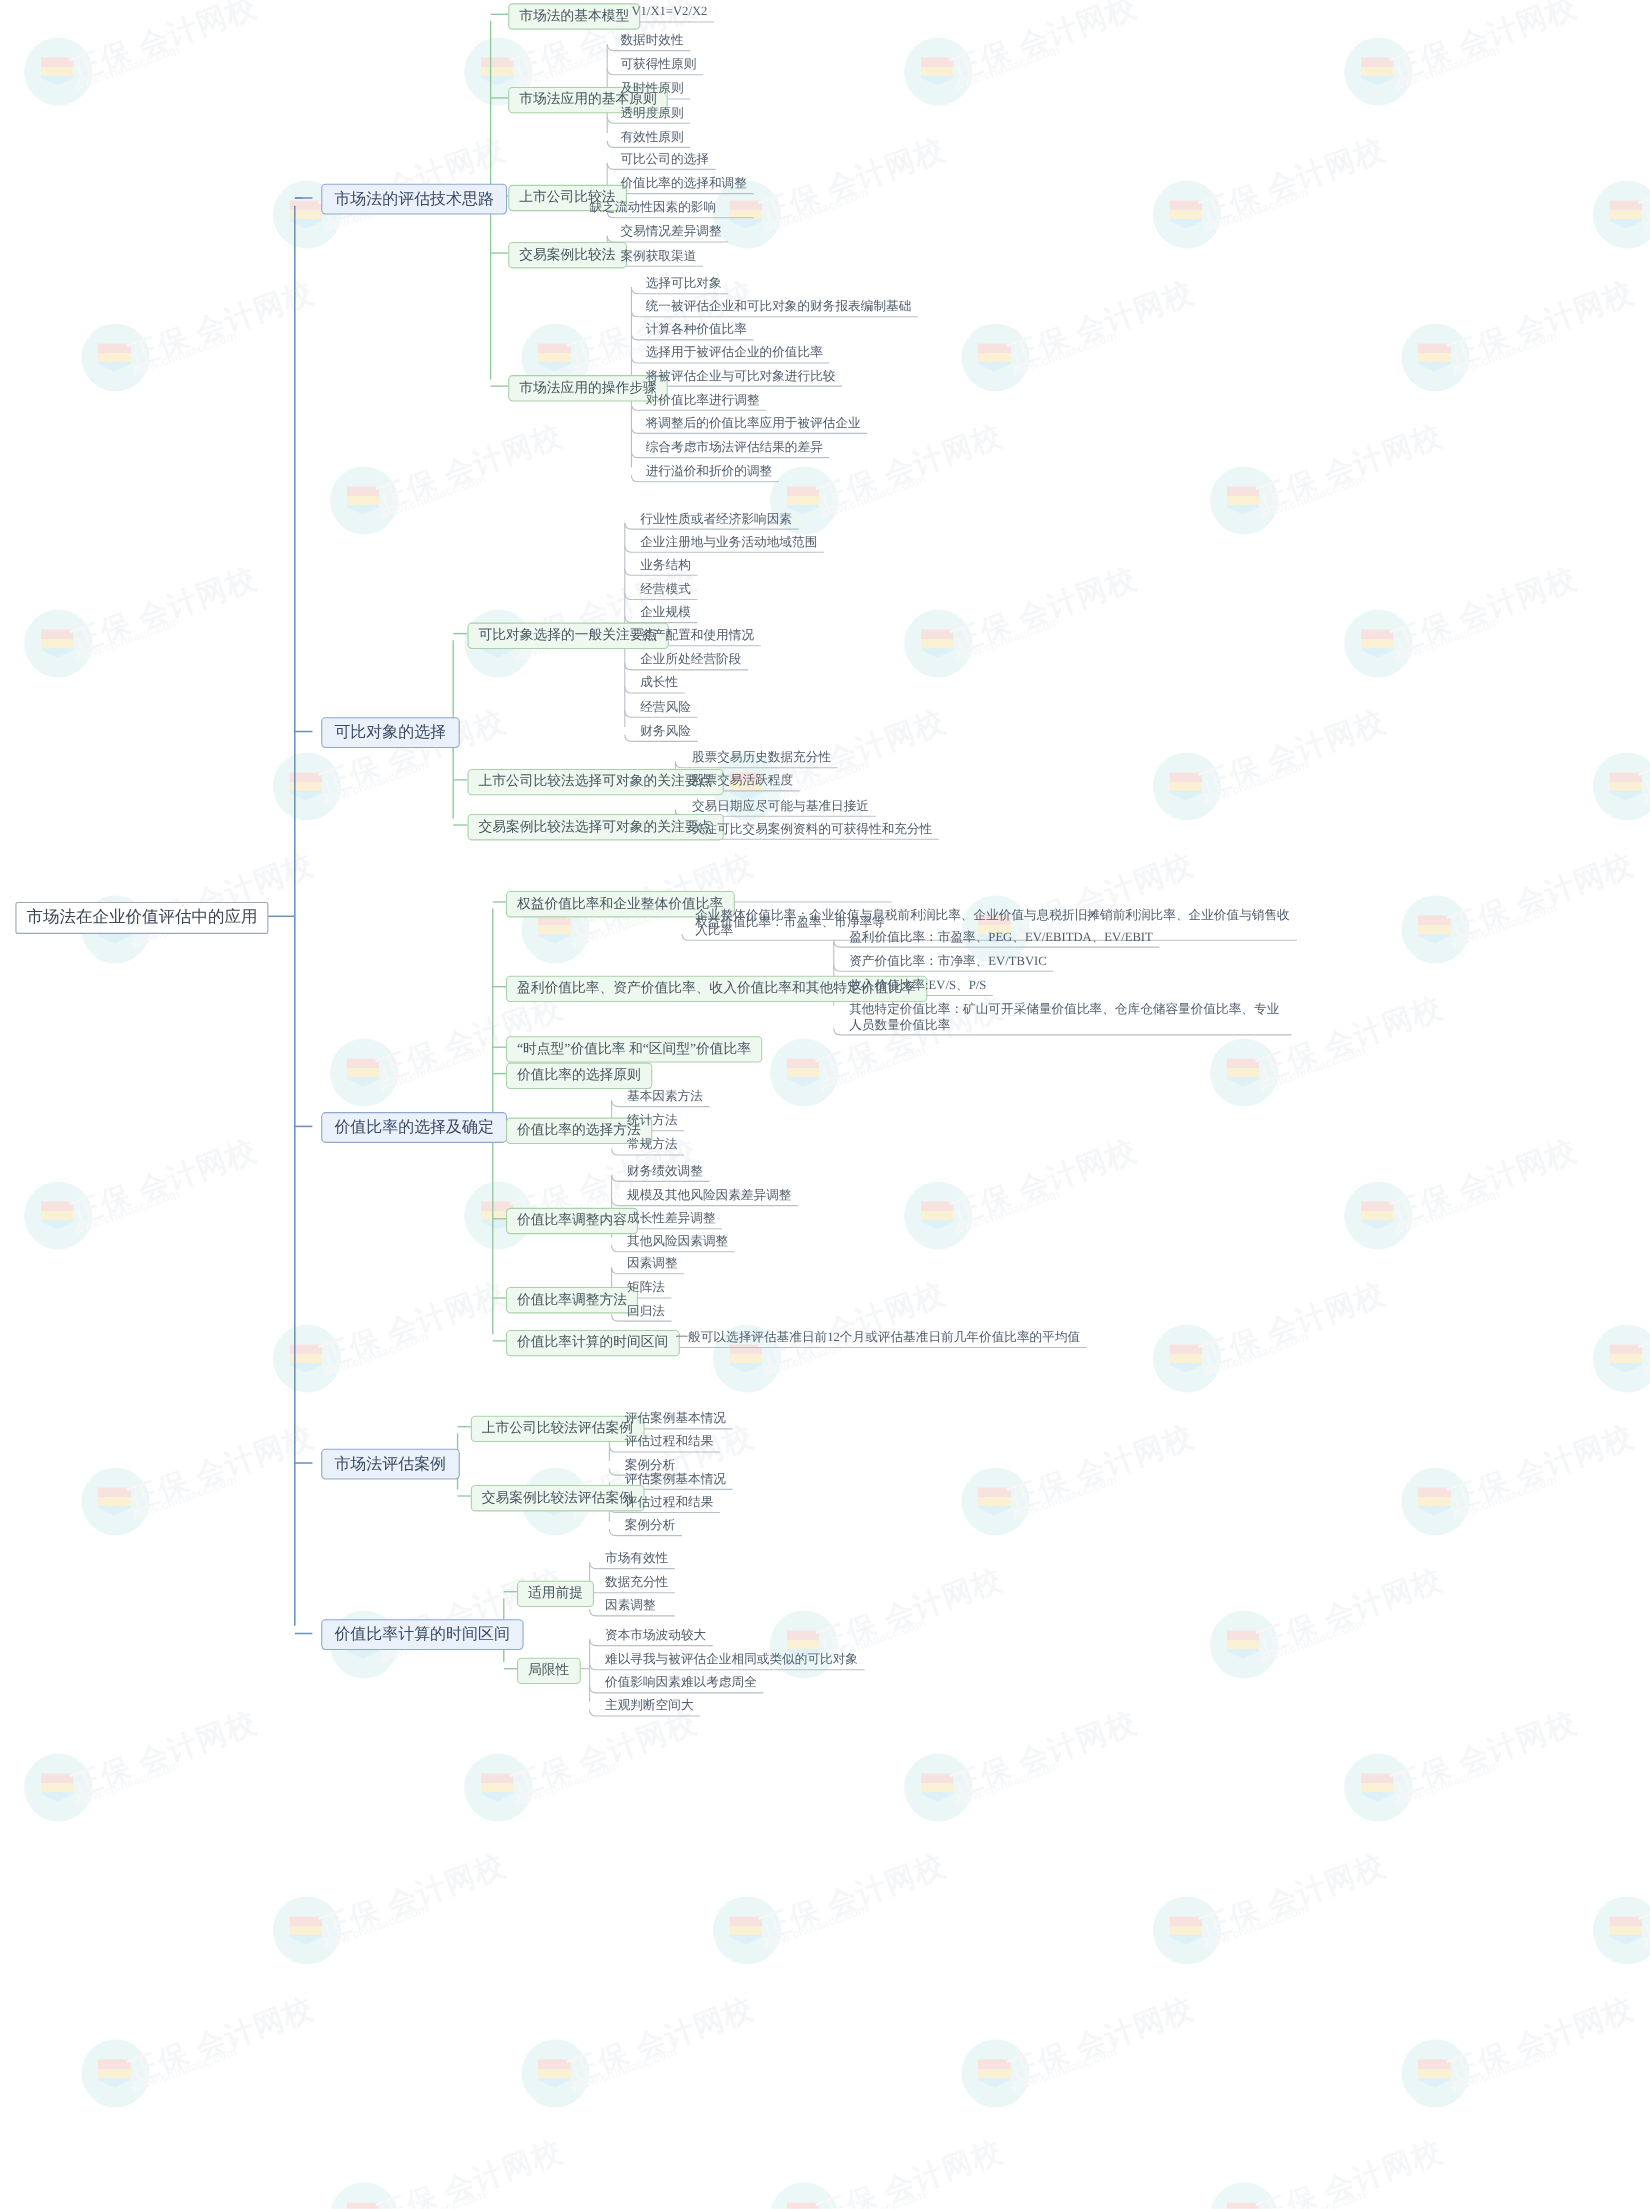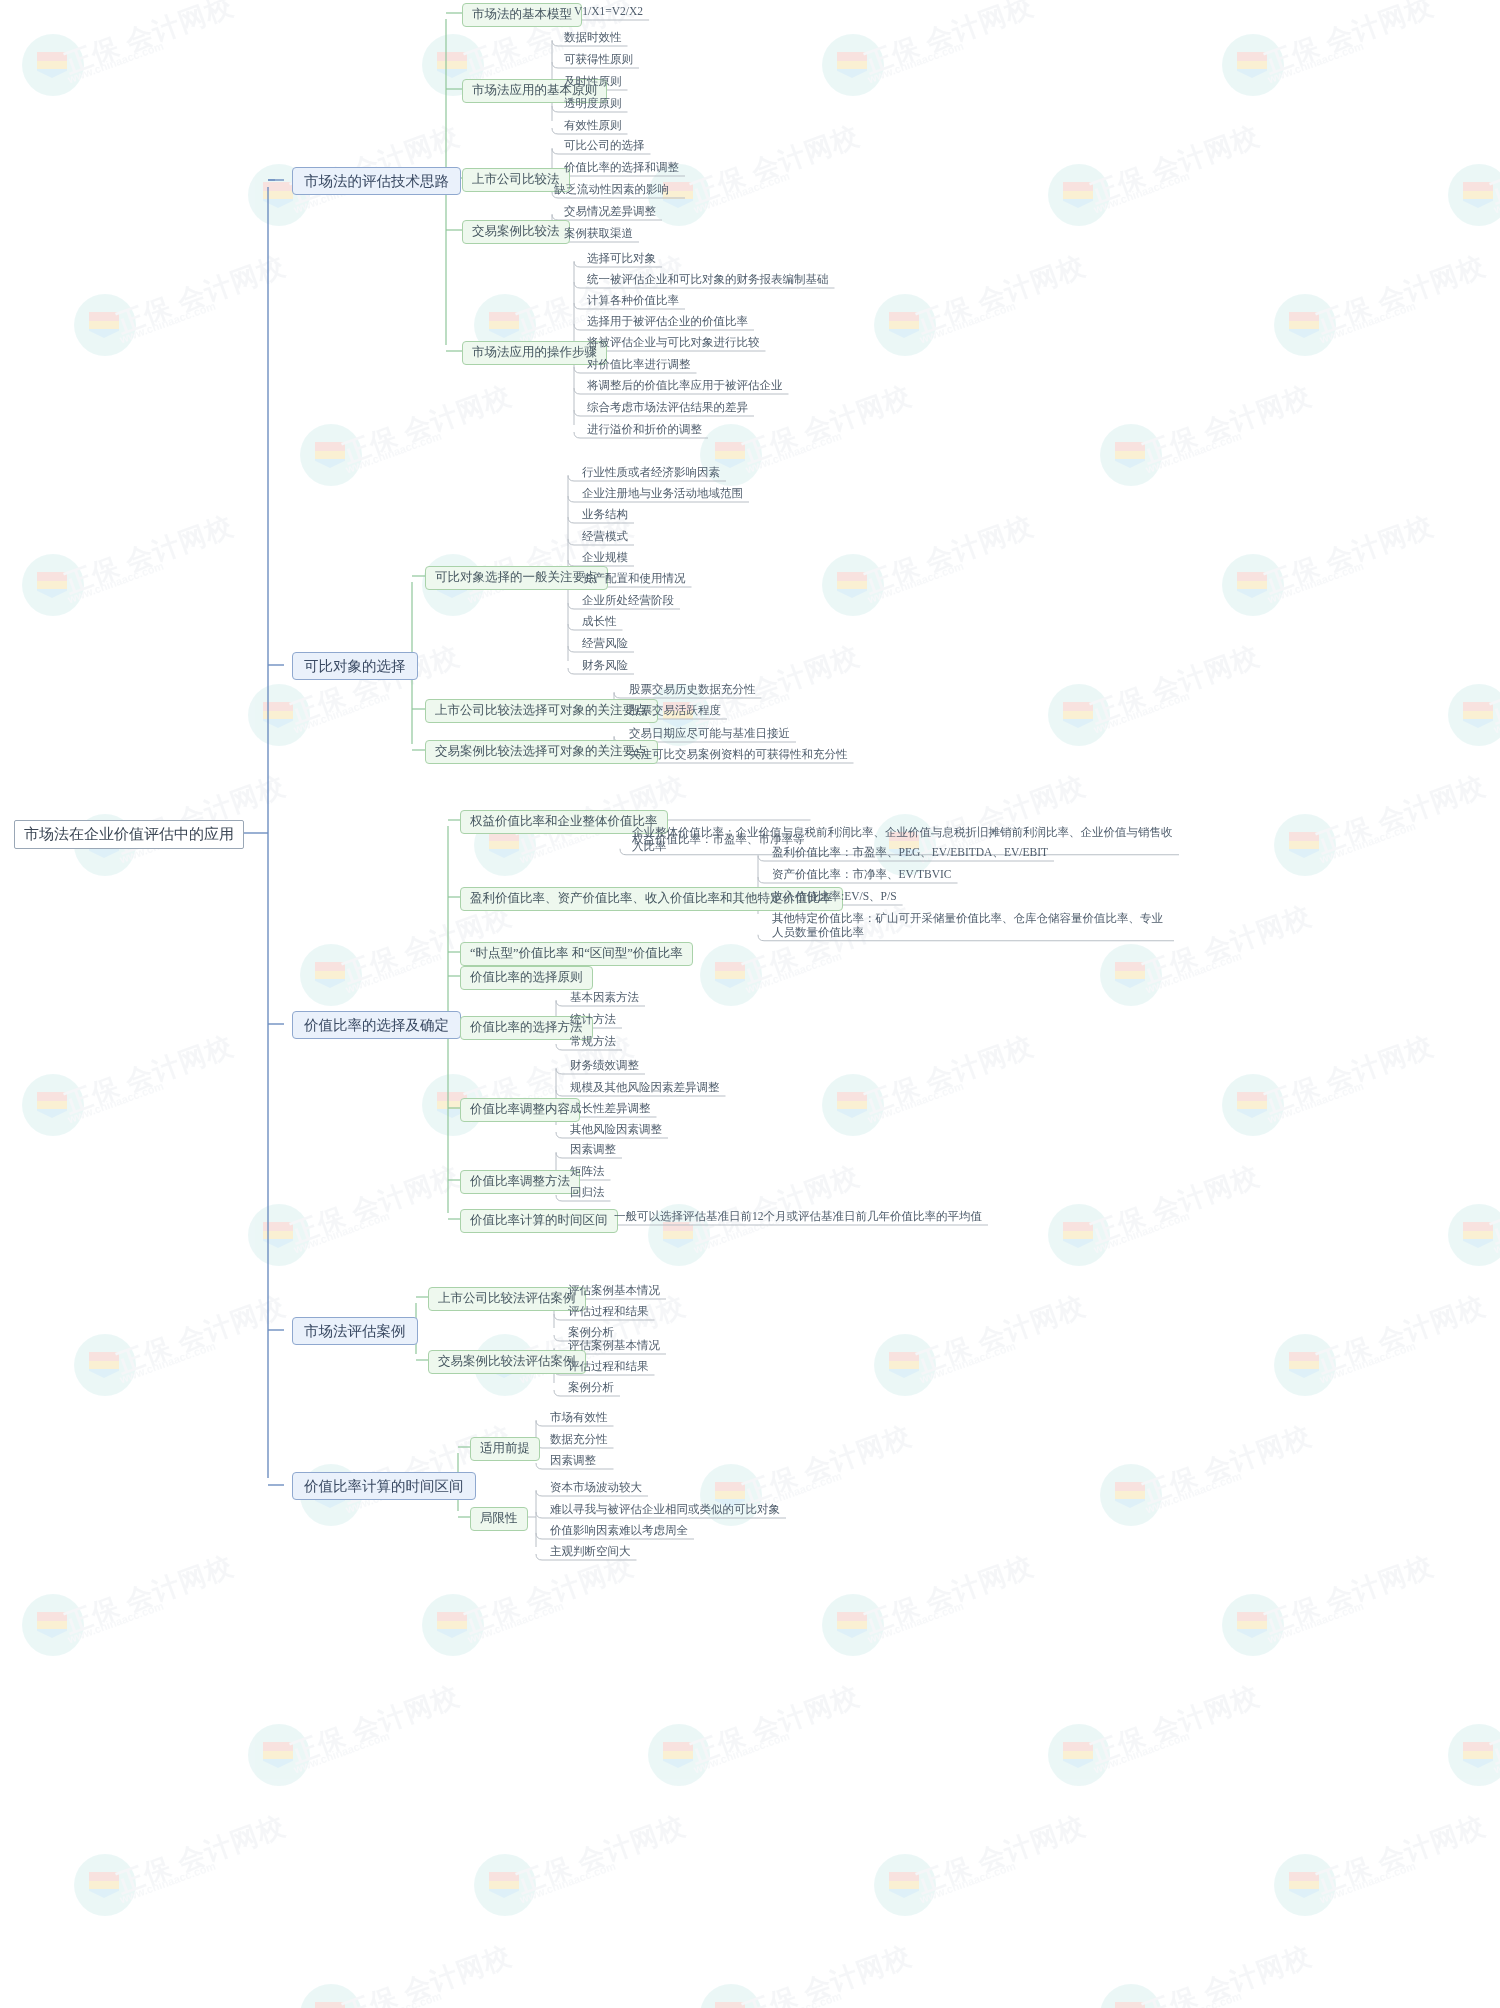--- a/index.html
+++ b/index.html
@@ -674,21 +674,21 @@
     </div>
     <div class="node lvl2" style="left: 462px; top: 168px;">
       <span>上市公司比较法</span>
     </div>
     <div class="node plain" style="left: 562px; top: 137px;">
       <span>可比公司的选择</span>
     </div>
     <div class="node plain" style="left: 562px; top: 159px;">
       <span>价值比率的选择和调整</span>
     </div>
-    <div class="node plain" style="left: 552px; top: 181px; text-align: right;">
+    <div class="node plain" style="left: 534px; top: 181px; text-align: right;">
       <span>缺乏流动性因素的影响</span>
     </div>
     <div class="node lvl2" style="left: 462px; top: 220px;">
       <span>交易案例比较法</span>
     </div>
     <div class="node plain" style="left: 562px; top: 203px;">
       <span>交易情况差异调整</span>
     </div>
     <div class="node plain" style="left: 562px; top: 225px;">
       <span>案例获取渠道</span>

